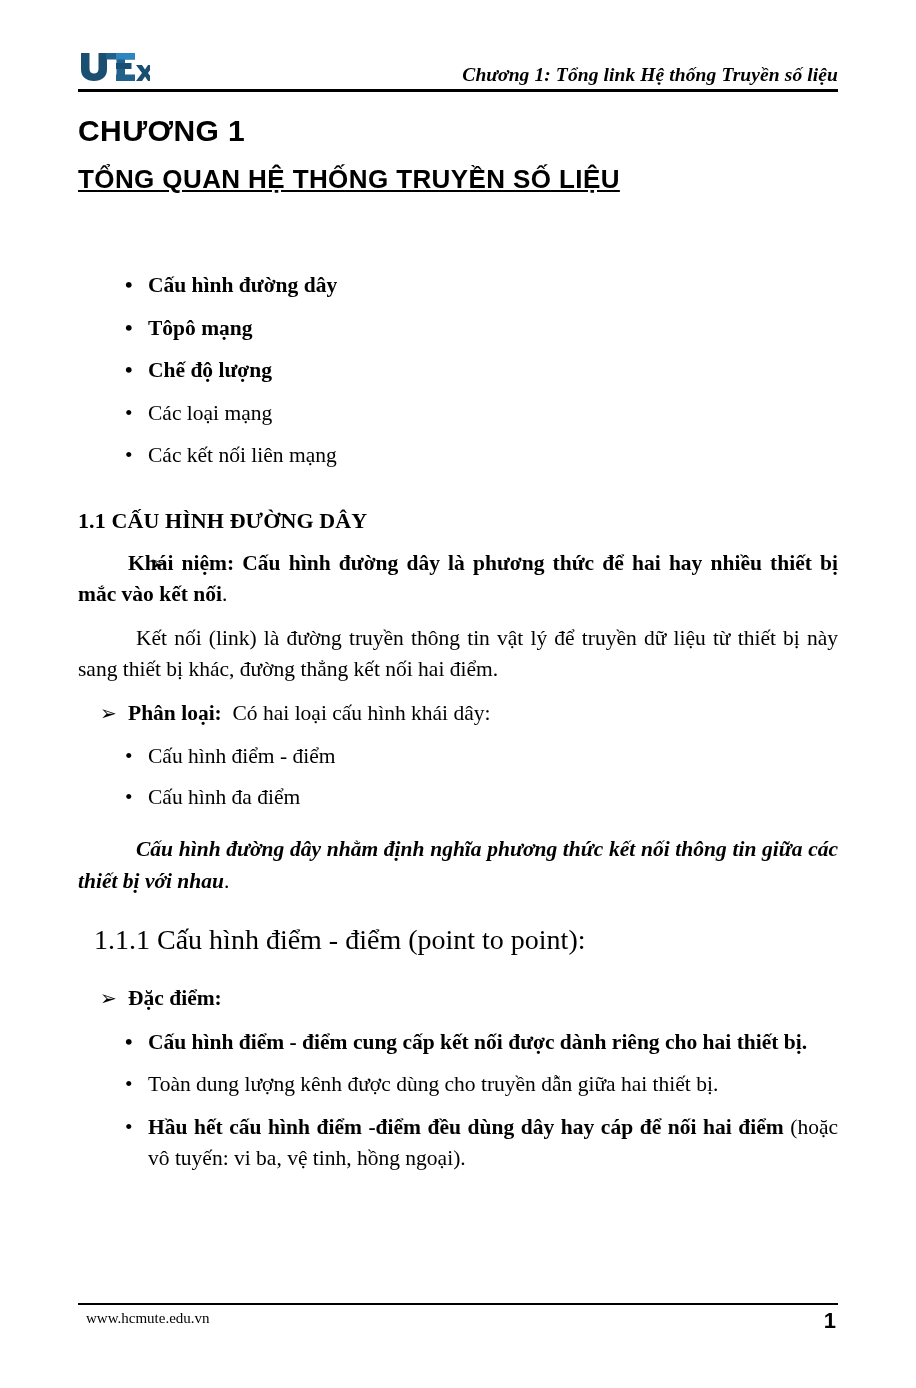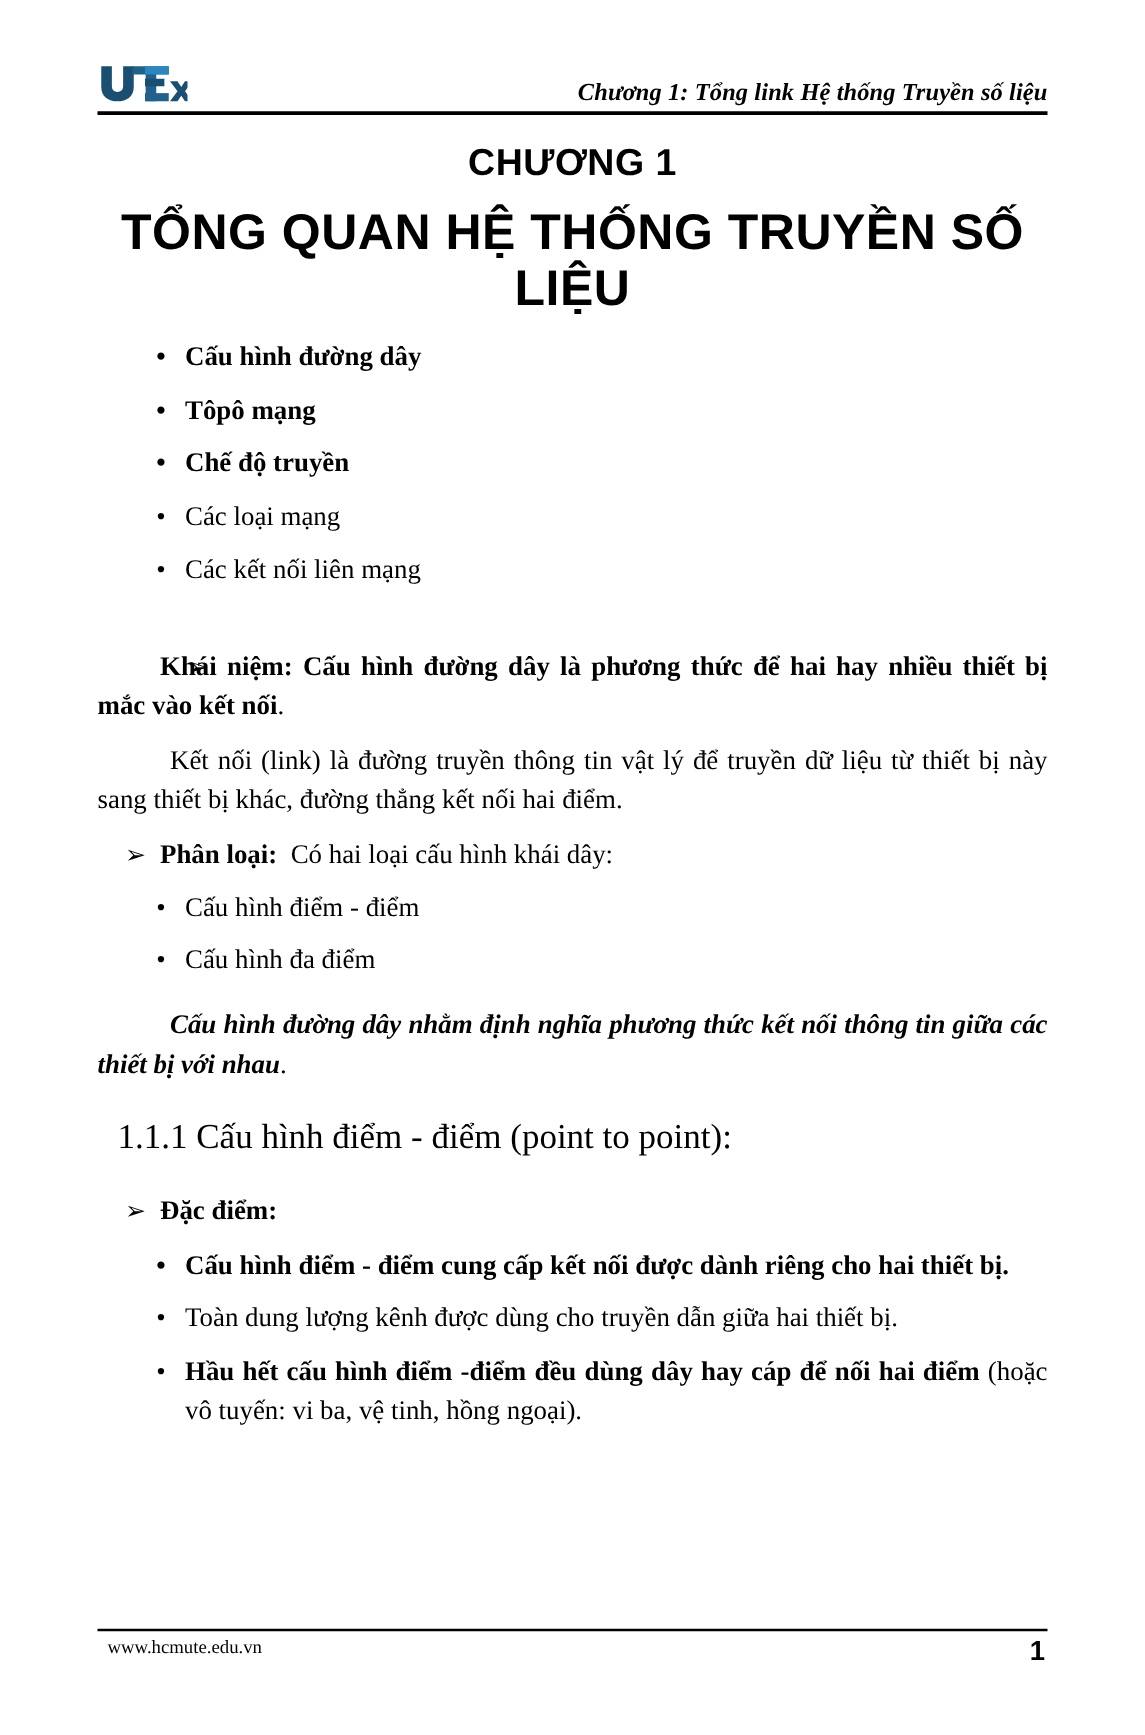--- a/index.html
+++ b/index.html
@@ -58,27 +58,26 @@
     width: 760px;
     height: 3px;
     background: #000000;
   }
 
   
   .doc-title {
     position: absolute;
     left: 78px;
     width: 760px;
-    text-align: center;
     font-family: "Liberation Sans", "DejaVu Sans", sans-serif;
     font-weight: bold;
     color: #000;
   }
   .doc-title.line1 { top: 114px; font-size: 30px; letter-spacing: 0.4px; }
-  .doc-title.line2 { top: 164px; font-size: 40px; letter-spacing: 0.4px; }
+  .doc-title.line2 { top: 164px; font-size: 26px; letter-spacing: 0.4px; text-decoration: underline; }
 
   
   .content {
     position: absolute;
     left: 78px;
     top: 248px;
     width: 760px;
   }
   p.para {
     margin: 0;
@@ -223,34 +222,35 @@
       <li class="b">
         <span class="dot">•</span>
         <span>Cấu hình đường dây</span>
       </li>
       <li class="b">
         <span class="dot">•</span>
         <span>Tôpô mạng</span>
       </li>
       <li class="b">
         <span class="dot">•</span>
-        <span>Chế độ truyền</span>
+        <span>Chế độ lượng</span>
       </li>
       <li>
         <span class="dot">•</span>
         <span>Các loại mạng</span>
       </li>
       <li>
         <span class="dot">•</span>
         <span>Các kết nối liên mạng</span>
       </li>
     </ul>
 
     <div class="spacer-lg"></div>
 
+    <h2 class="section">1.1 CẤU HÌNH ĐƯỜNG DÂY</h2>
 
     <div class="spacer-sm"></div>
 
     <div class="arrow-item hang">
       <span class="arrow">➢</span><b>Khái niệm:</b><b>&nbsp;</b><b>Cấu hình đường dây là phương thức để hai hay nhiều thiết bị mắc vào kết nối</b><span>.</span>
     </div>
 
     <div class="spacer-sm"></div>
 
     <p class="para">Kết nối (link) là đường truyền thông tin vật lý để truyền dữ liệu từ thiết bị này sang thiết bị khác, đường thẳng kết nối hai điểm.</p>

